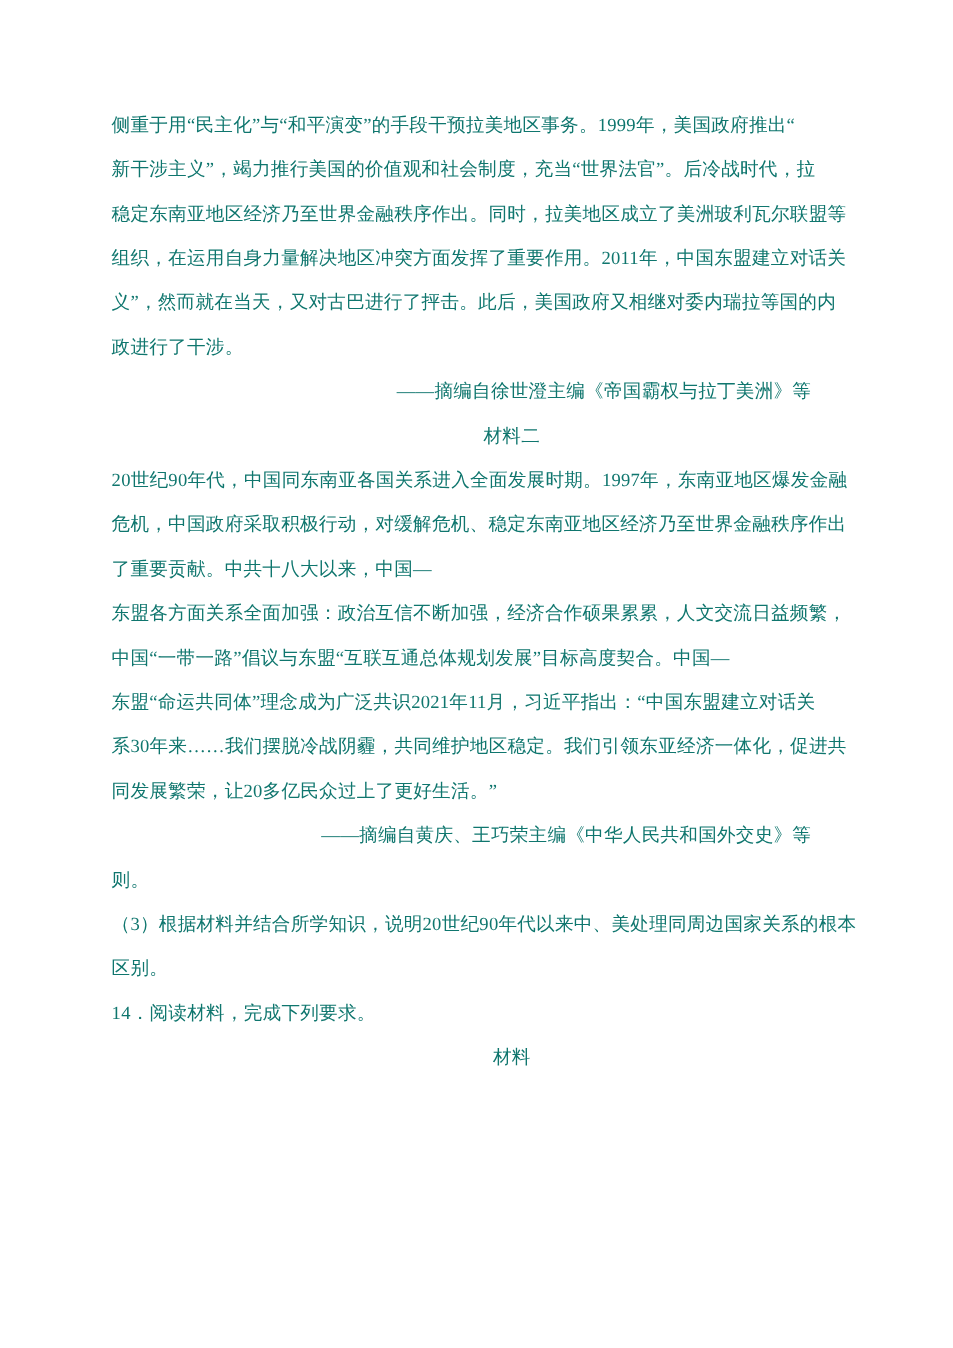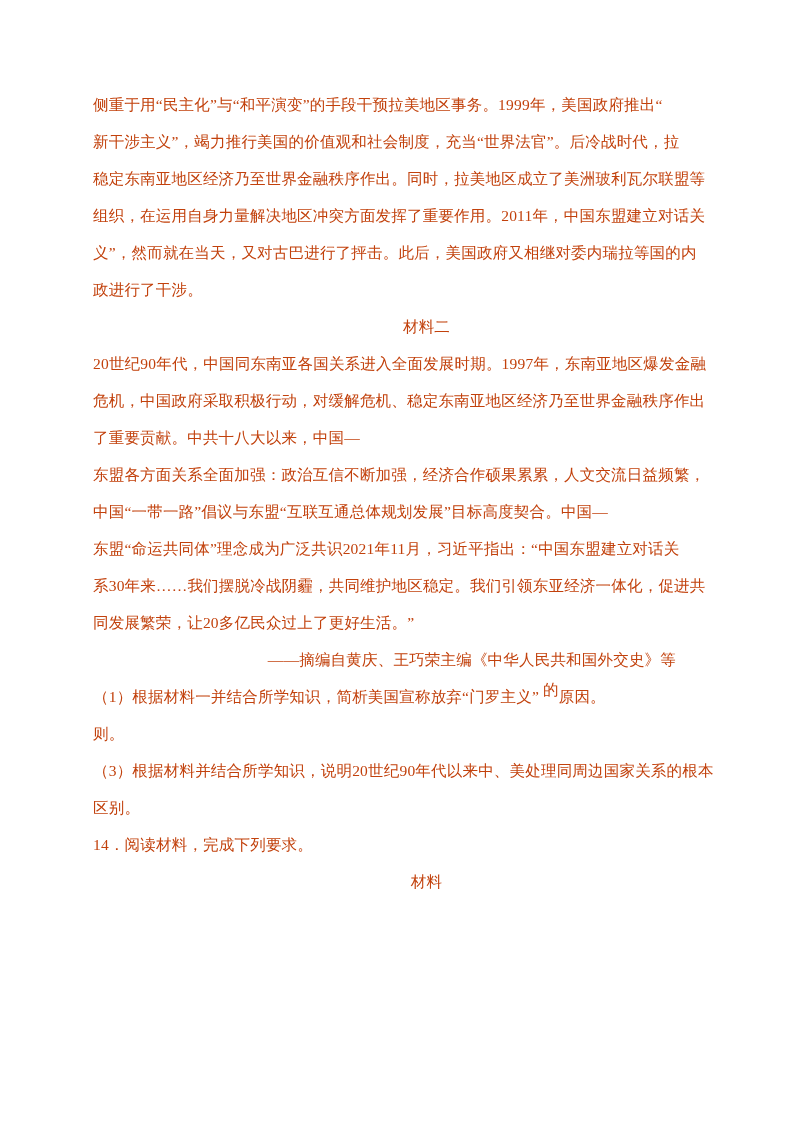--- a/index.html
+++ b/index.html
@@ -21,21 +21,21 @@
     left: 93px;
     top: 86px;
     width: 620px;
   }
   .line {
     height: 37px;
     line-height: 37px;
     font-size: 15.5px;
     white-space: nowrap;
     letter-spacing: 0.2px;
-    color: #c2410c;
+    color: #0f766e;
   }
   .attribution {
     text-align: right;
     padding-right: 37px;
   }
   .heading {
     padding-left: 47px;
     text-align: center;
   }
   .sup {
@@ -50,35 +50,35 @@
 <div class="page">
   <div class="doc">
 
     <div class="line">侧重于用“民主化”与“和平演变”的手段干预拉美地区事务。1999年，美国政府推出“</div>
     <div class="line">新干涉主义”，竭力推行美国的价值观和社会制度，充当“世界法官”。后冷战时代，拉</div>
     <div class="line">稳定东南亚地区经济乃至世界金融秩序作出。同时，拉美地区成立了美洲玻利瓦尔联盟等</div>
     <div class="line">组织，在运用自身力量解决地区冲突方面发挥了重要作用。2011年，中国东盟建立对话关</div>
     <div class="line">义”，然而就在当天，又对古巴进行了抨击。此后，美国政府又相继对委内瑞拉等国的内</div>
     <div class="line">政进行了干涉。</div>
 
+    <div class="line attribution">——摘编自徐世澄主编《帝国霸权与拉丁美洲》等</div>
 
     <div class="line heading">材料二</div>
 
     <div class="line">20世纪90年代，中国同东南亚各国关系进入全面发展时期。1997年，东南亚地区爆发金融</div>
     <div class="line">危机，中国政府采取积极行动，对缓解危机、稳定东南亚地区经济乃至世界金融秩序作出</div>
     <div class="line">了重要贡献。中共十八大以来，中国—</div>
     <div class="line">东盟各方面关系全面加强：政治互信不断加强，经济合作硕果累累，人文交流日益频繁，</div>
     <div class="line">中国“一带一路”倡议与东盟“互联互通总体规划发展”目标高度契合。中国—</div>
     <div class="line">东盟“命运共同体”理念成为广泛共识2021年11月，习近平指出：“中国东盟建立对话关</div>
     <div class="line">系30年来……我们摆脱冷战阴霾，共同维护地区稳定。我们引领东亚经济一体化，促进共</div>
     <div class="line">同发展繁荣，让20多亿民众过上了更好生活。”</div>
 
     <div class="line attribution">——摘编自黄庆、王巧荣主编《中华人民共和国外交史》等</div>
 
-    <div class="line"><span>（1）根据材料一并结合所学知识，简析美国宣称放弃“门罗主义”</span><span class="sup">的</span><span>原因。</span></div>
 
     <div class="line">则。</div>
 
     <div class="line">（3）根据材料并结合所学知识，说明20世纪90年代以来中、美处理同周边国家关系的根本</div>
     <div class="line">区别。</div>
 
     <div class="line">14．阅读材料，完成下列要求。</div>
 
     <div class="line heading">材料</div>
 

